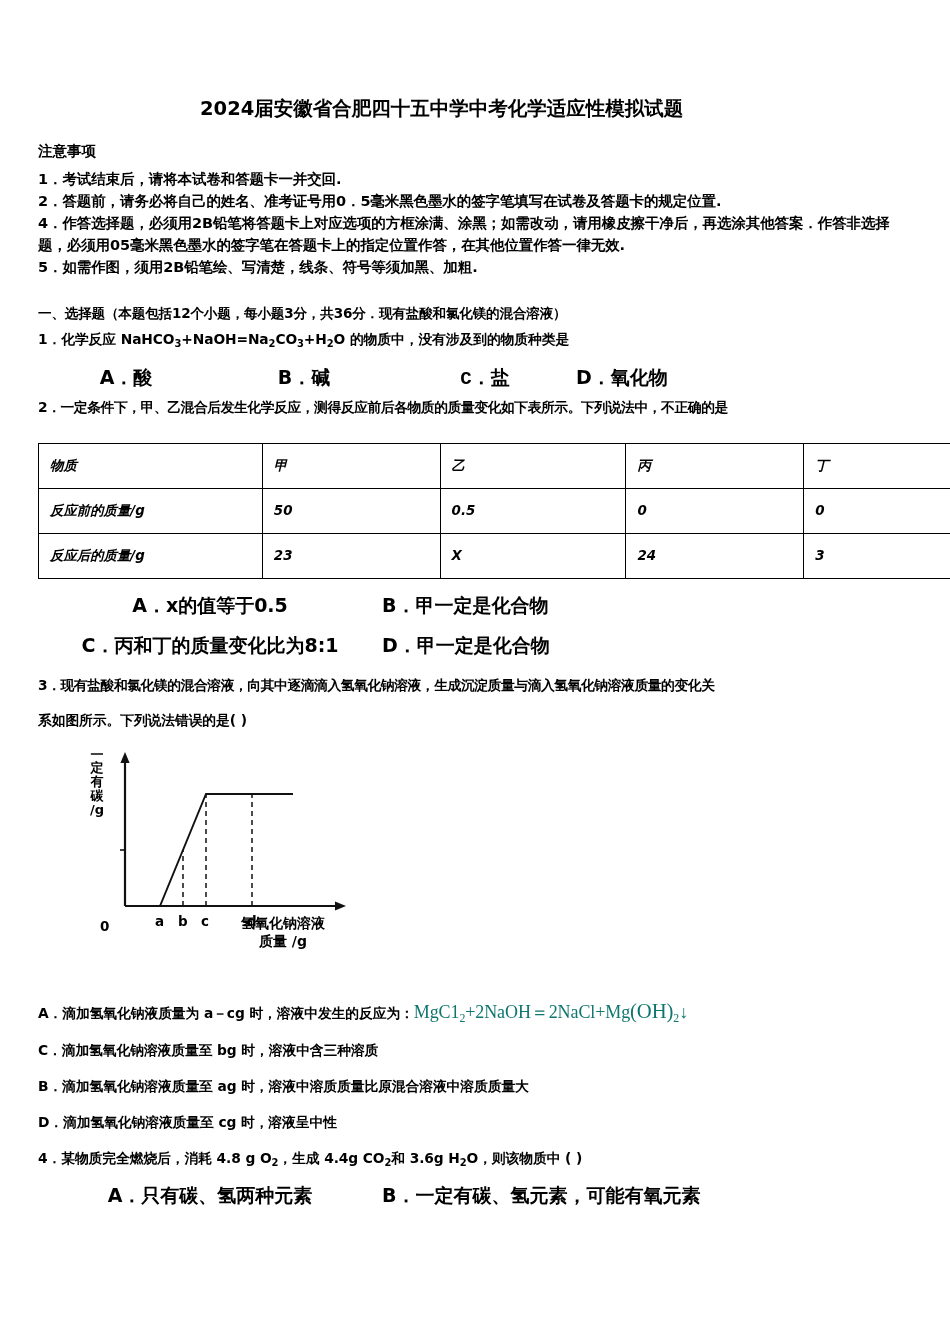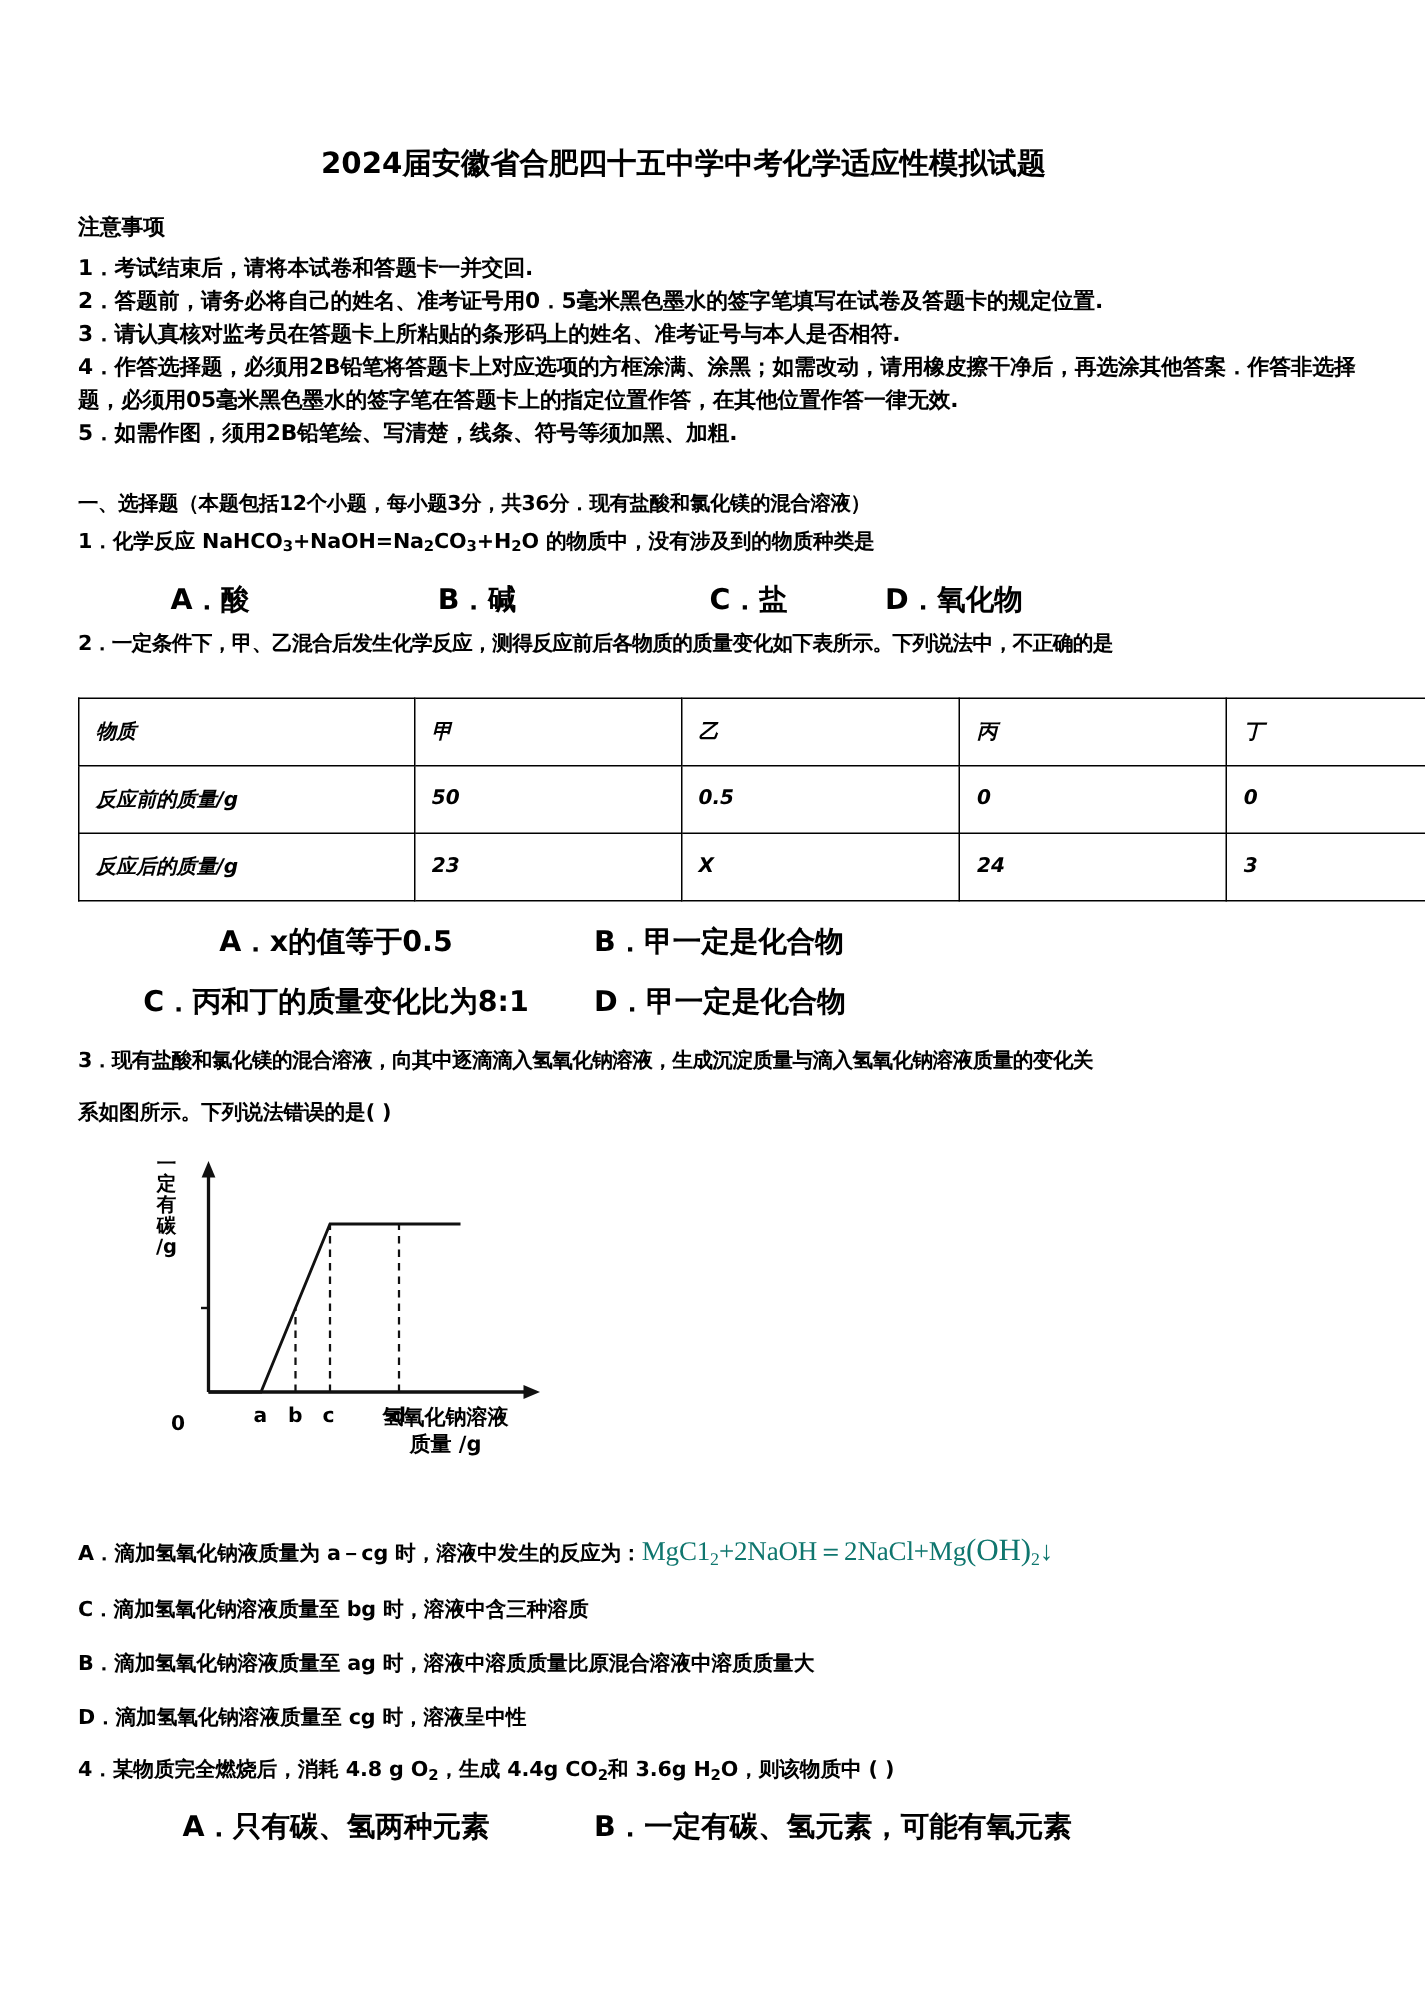--- a/index.html
+++ b/index.html
@@ -17,21 +17,21 @@
   }
   .page {
     position: relative;
     width: 950px;
     height: 1344px;
     padding: 0;
     box-sizing: border-box;
   }
   .content {
     position: absolute;
-    left: 52px;
+    left: 38px;
     top: 95px;
     width: 880px;
   }
 
   
   .doc-title {
     font-family: "DejaVu Sans", "Liberation Sans", sans-serif;
     font-weight: bold;
     font-size: 19.5px;
     text-align: left;
@@ -83,21 +83,21 @@
     font-weight: bold;
     font-size: 19px;
     margin-top: 14px;
     text-align: center;
   }
   .opt-row .opt {
     display: block;
   }
   .opt-row.q1 .opt:nth-child(1) { width: 176px; }
   .opt-row.q1 .opt:nth-child(2) { width: 180px; }
-  .opt-row.q1 .opt:nth-child(3) { width: 182px; }
+  .opt-row.q1 .opt:nth-child(3) { width: 182px; font-family: Liberation Mono, monospace; }
 
   .opt-row.half .opt:nth-child(1) { width: 344px; }
 
   .opt-block .opt-line {
     font-family: "DejaVu Sans", "Liberation Sans", sans-serif;
     font-weight: bold;
     font-size: 13.8px;
     margin-top: 18px;
     letter-spacing: -0.1px;
   }
@@ -187,21 +187,20 @@
 
 <div class="page">
   <div class="content">
 
     <h1 class="doc-title">2024届安徽省合肥四十五中学中考化学适应性模拟试题</h1>
 
     <div>
       <p class="notice-heading">注意事项</p>
       <p class="notice-line">1．考试结束后，请将本试卷和答题卡一并交回.</p>
       <p class="notice-line">2．答题前，请务必将自己的姓名、准考证号用0．5毫米黑色墨水的签字笔填写在试卷及答题卡的规定位置.</p>
-      <p class="notice-line">3．请认真核对监考员在答题卡上所粘贴的条形码上的姓名、准考证号与本人是否相符.</p>
       <p class="notice-line wrap">4．作答选择题，必须用2B铅笔将答题卡上对应选项的方框涂满、涂黑；如需改动，请用橡皮擦干净后，再选涂其他答案．作答非选择题，必须用05毫米黑色墨水的签字笔在答题卡上的指定位置作答，在其他位置作答一律无效.</p>
       <p class="notice-line">5．如需作图，须用2B铅笔绘、写清楚，线条、符号等须加黑、加粗.</p>
     </div>
 
     <p class="section-head">一、选择题（本题包括12个小题，每小题3分，共36分．现有盐酸和氯化镁的混合溶液）</p>
 
     <div>
       <p class="q-text"><span>1．化学反应 NaHCO</span><sub>3</sub><span>+NaOH=Na</span><sub>2</sub><span>CO</span><sub>3</sub><span>+H</span><sub>2</sub><span>O 的物质中，没有涉及到的物质种类是</span></p>
       <div class="opt-row q1">
         <span class="opt">A．酸</span>

